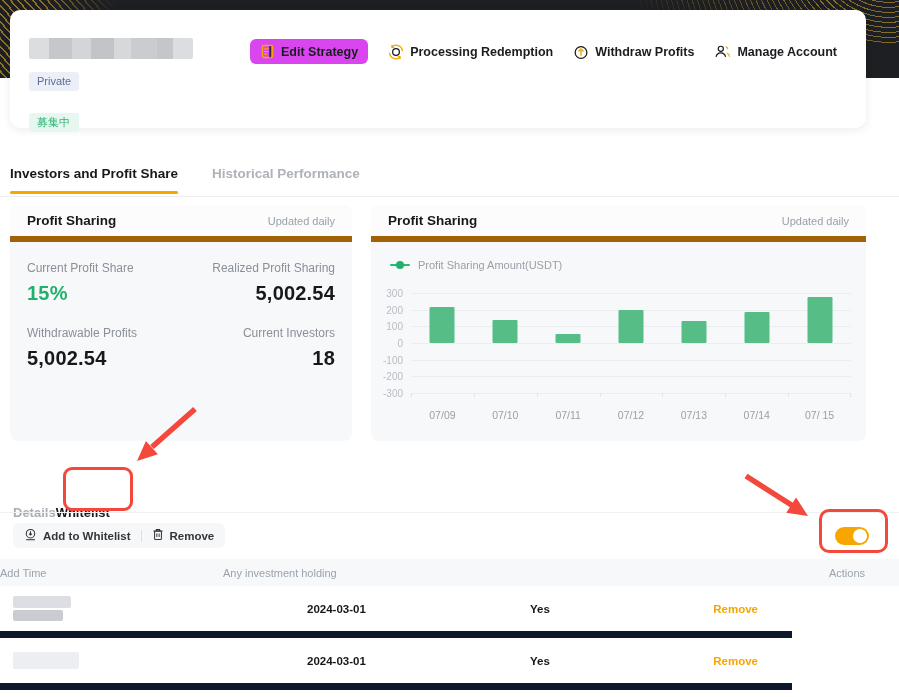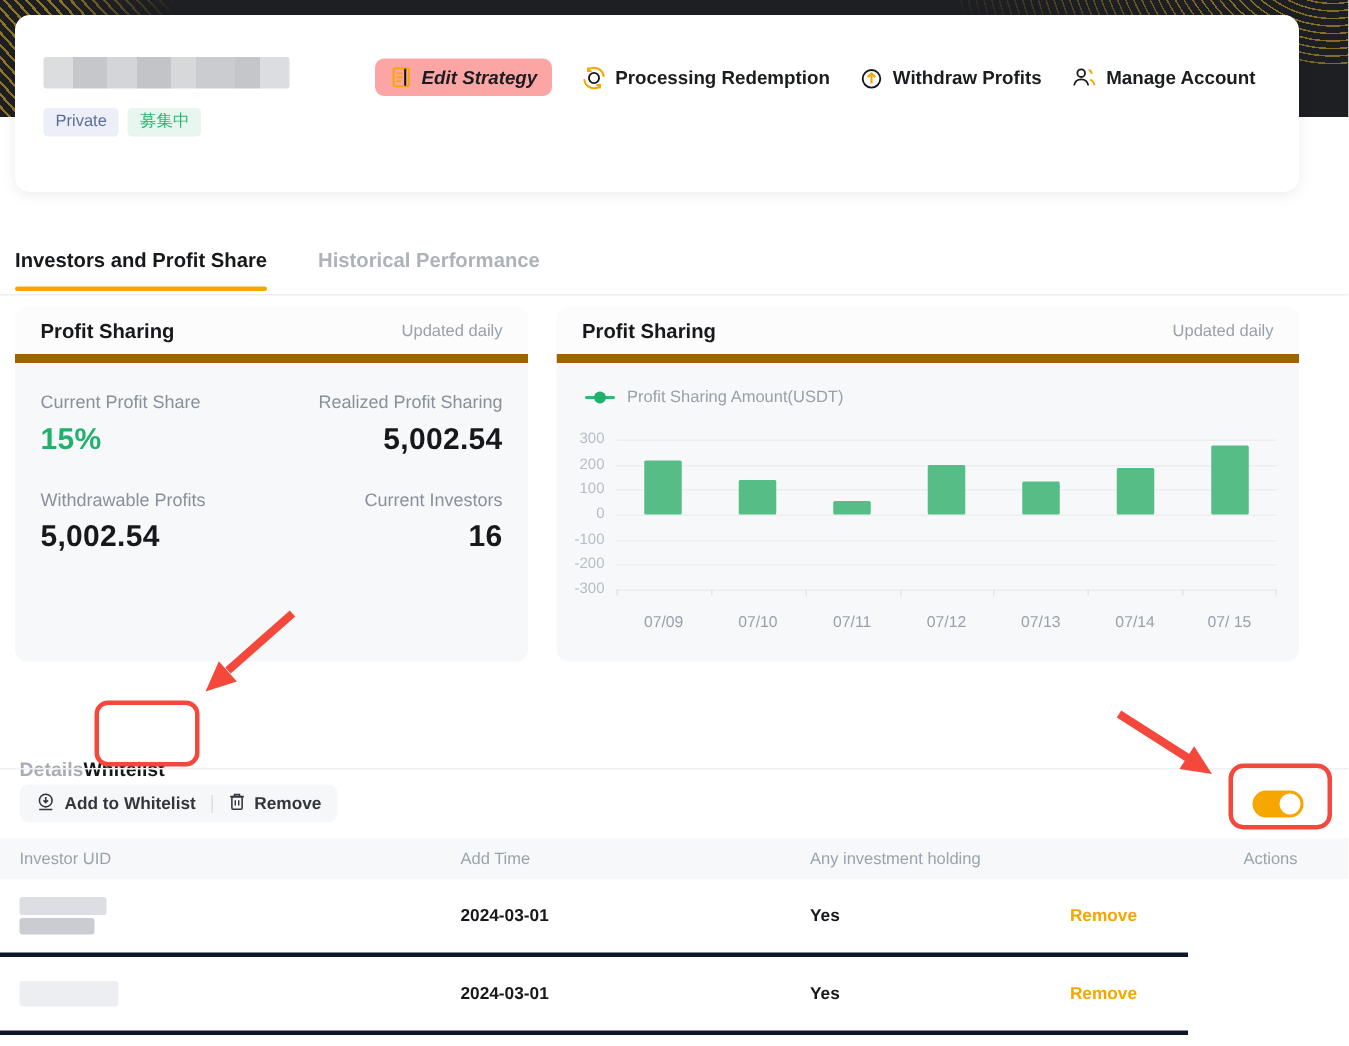--- a/index.html
+++ b/index.html
@@ -29,30 +29,30 @@
   .hero-card {
     position:absolute; left:10px; top:10px; width:856px; height:118px;
     background:#ffffff; border-radius:10px; box-shadow:0 2px 10px rgba(0,0,0,.08);
   }
   .fund-name-redacted {
     position:absolute; left:19px; top:28px; width:164px; height:21px; border-radius:2px;
     background:linear-gradient(90deg,
       #dcdddf 0 12%, #c6c7ca 12% 26%, #d4d5d8 26% 38%, #c3c4c8 38% 52%,
       #d7d8da 52% 62%, #cbccd0 62% 78%, #c5c6ca 78% 88%, #dcdde0 88% 100%);
   }
-  .badge-row { position:absolute; left:19px; top:62px; display:flex; gap:6px; }
+  .badge-row { position:absolute; left:19px; top:62px; display:flex; gap:22px;flex-direction:column; }
   .badge { font-size:11px; line-height:1; padding:4px 8px; border-radius:3px; font-weight:500; }
   .badge-private { background:#eceff7; color:#5a6e99; }
   .badge-recruiting { background:#e7f6ee; color:#2bb673; font-family:"Liberation Sans","DejaVu Sans",sans-serif; }
   .bio-row { position:absolute; left:19px; top:95px; width:810px; font-size:11px; color:#75797f; white-space:nowrap; overflow:hidden; }
   .view-more { color:#f7a600; font-weight:700; cursor:pointer; }
   .chev-down { display:inline-block; width:5px; height:5px; border-right:1.6px solid #f7a600; border-bottom:1.6px solid #f7a600; transform:rotate(45deg); margin-left:4px; vertical-align:2px; }
   .hero-actions { position:absolute; right:29px; top:29px; display:flex; align-items:center; gap:20px; }
   .hero-action { display:flex; align-items:center; gap:6px; font-size:12.5px; font-weight:600; color:#1a1c20; cursor:pointer; }
-  .hero-action.pill { background:#fca5a5; border-radius:6px; padding:5px 10px;font-style:italic; }
+  .hero-action.pill { background:#d946ef; border-radius:6px; padding:5px 10px; }
   .hero-action svg { display:block; }
 
   
   .tabs-divider { position:absolute; left:0; top:196px; width:899px; height:1px; background:#ededef; }
   .tabs-row { position:absolute; left:10px; top:166px; display:flex; gap:34px; }
   .tab { font-size:13.5px; font-weight:700; color:#aeb2b9; padding-bottom:13px; position:relative; cursor:pointer; }
   .tab.active { color:#17181c; }
   .tab.active .tab-underline { position:absolute; left:0; right:0; bottom:0; height:3px; background:#f7a600; border-radius:2px; }
 
   
@@ -96,26 +96,26 @@
   .toolbar-pill { position:absolute; left:13px; top:523px; height:25px; background:#f6f7f9; border-radius:6px; display:flex; align-items:center; padding:0 11px; gap:10px; }
   .tool-btn { display:flex; align-items:center; gap:6px; font-size:11.5px; font-weight:600; color:#33363c; cursor:pointer; }
   .tool-sep { width:1px; height:12px; background:#dcdee2; }
 
   
   .toggle { position:absolute; left:835px; top:527px; width:34px; height:18px; background:#f7a600; border-radius:9px; cursor:pointer; }
   .toggle-knob { position:absolute; right:2px; top:2px; width:14px; height:14px; background:#ffffff; border-radius:50%; }
 
   
   .thead { position:absolute; left:0; top:559px; width:899px; height:27px; background:#f7f8fa; display:flex; align-items:center; font-size:11px; color:#9aa3ad; }
-  .trow { position:absolute; left:0; width:792px; height:52px; display:flex; align-items:center; border-bottom:3px solid #0f172a; font-size:11.5px; }
+  .trow { position:absolute; left:0; width:792px; height:52px; display:flex; align-items:center; border-bottom:7px solid #0f172a; font-size:11.5px; }
   .trow-1 { top:586px; }
   .trow-2 { top:638px; }
   .c-uid { flex:0 0 307px; padding-left:13px; }
   .c-time { flex:0 0 223px; }
-  .c-hold { flex:1;margin-left:10px; }
+  .c-hold { flex:1; }
   .c-act { flex:0 0 90px; text-align:right; padding-right:34px; }
   .cell-strong { font-weight:700; color:#17181c; }
   .remove-link { color:#f7a600; font-weight:600; cursor:pointer; }
   .uid-redacted-a { width:58px; }
   .uid-redacted-a .l1 { width:58px; height:12px; background:#dcdee3; border-radius:2px; }
   .uid-redacted-a .l2 { width:50px; height:11px; background:#caccd2; border-radius:2px; margin-top:2px; }
   .uid-redacted-b { width:66px; height:17px; background:#eceef2; border-radius:2px; }
 
   
   .redbox { position:absolute; border:3.5px solid #f4483c; background:transparent; }
@@ -209,21 +209,21 @@
           <span class="stat-value">5,002.54</span>
         </div>
       </div>
       <div class="stats-grid">
         <div class="stat">
           <span class="stat-label">Withdrawable Profits</span>
           <span class="stat-value">5,002.54</span>
         </div>
         <div class="stat right">
           <span class="stat-label">Current Investors</span>
-          <span class="stat-value">16</span>
+          <span class="stat-value">18</span>
         </div>
       </div>
     </div>
   </div>
 
   <div class="card card-right">
     <div class="card-head">
       <span class="card-title">Profit Sharing</span>
       <span class="card-updated">Updated daily</span>
     </div>
@@ -306,21 +306,20 @@
       </span>
       <span>Remove</span>
     </div>
   </div>
 
   <div class="toggle">
     <div class="toggle-knob"></div>
   </div>
 
   <div class="thead">
-    <div class="c-uid">Investor UID</div>
     <div class="c-time">Add Time</div>
     <div class="c-hold">Any investment holding</div>
     <div class="c-act">Actions</div>
   </div>
 
   <div class="trow trow-1">
     <div class="c-uid">
         <div class="uid-redacted-a">
           <div class="l1"></div>
           <div class="l2"></div>

